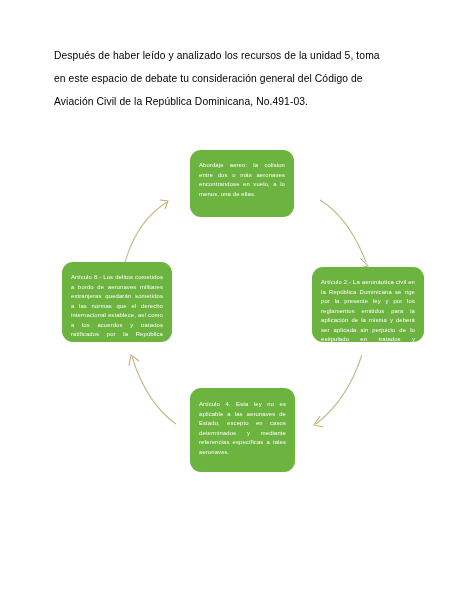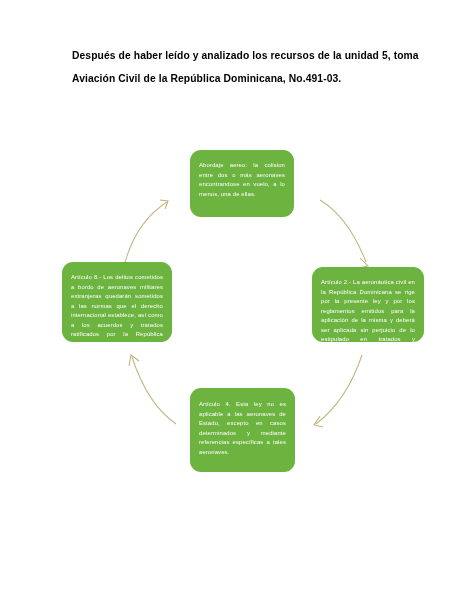--- a/index.html
+++ b/index.html
@@ -20,25 +20,25 @@
   
   #page {
     position: absolute;
     inset: 0;
     background: #ffffff;
   }
 
   
   #prompt-heading {
     position: absolute;
-    left: 72px;
+    left: 54px;
     top: 44px;
     width: 356px;
     font-size: 10.3px;
-    font-weight: bold;
+    font-weight: normal;
     color: #000000;
     line-height: 2.25;
     text-align: justify;
     text-justify: inter-word;
     letter-spacing: 0.1px;
   }
   #prompt-heading > span {
     display: block;
   }
 
@@ -123,20 +123,21 @@
     opacity: 0.9;
   }
 </style>
 </head>
 <body>
 
 <div id="page">
 
   <div id="prompt-heading">
     <span>Después de haber leído y analizado los recursos de la unidad 5, toma</span>
+    <span>en este espacio de debate tu consideración general del Código de</span>
     <span>Aviación Civil de la República Dominicana, No.491-03.</span>
   </div>
 
   <div id="mindmap">
 
     <svg id="arrow-layer" viewBox="0 0 474 345" xmlns="http://www.w3.org/2000/svg">
 
       <g>
         <path class="arrow-path" d="M 123 130 C 130 100 145 76 167 62"></path>
         <path class="arrow-head" d="M 160 60 L 168 61 L 165 69"></path>

